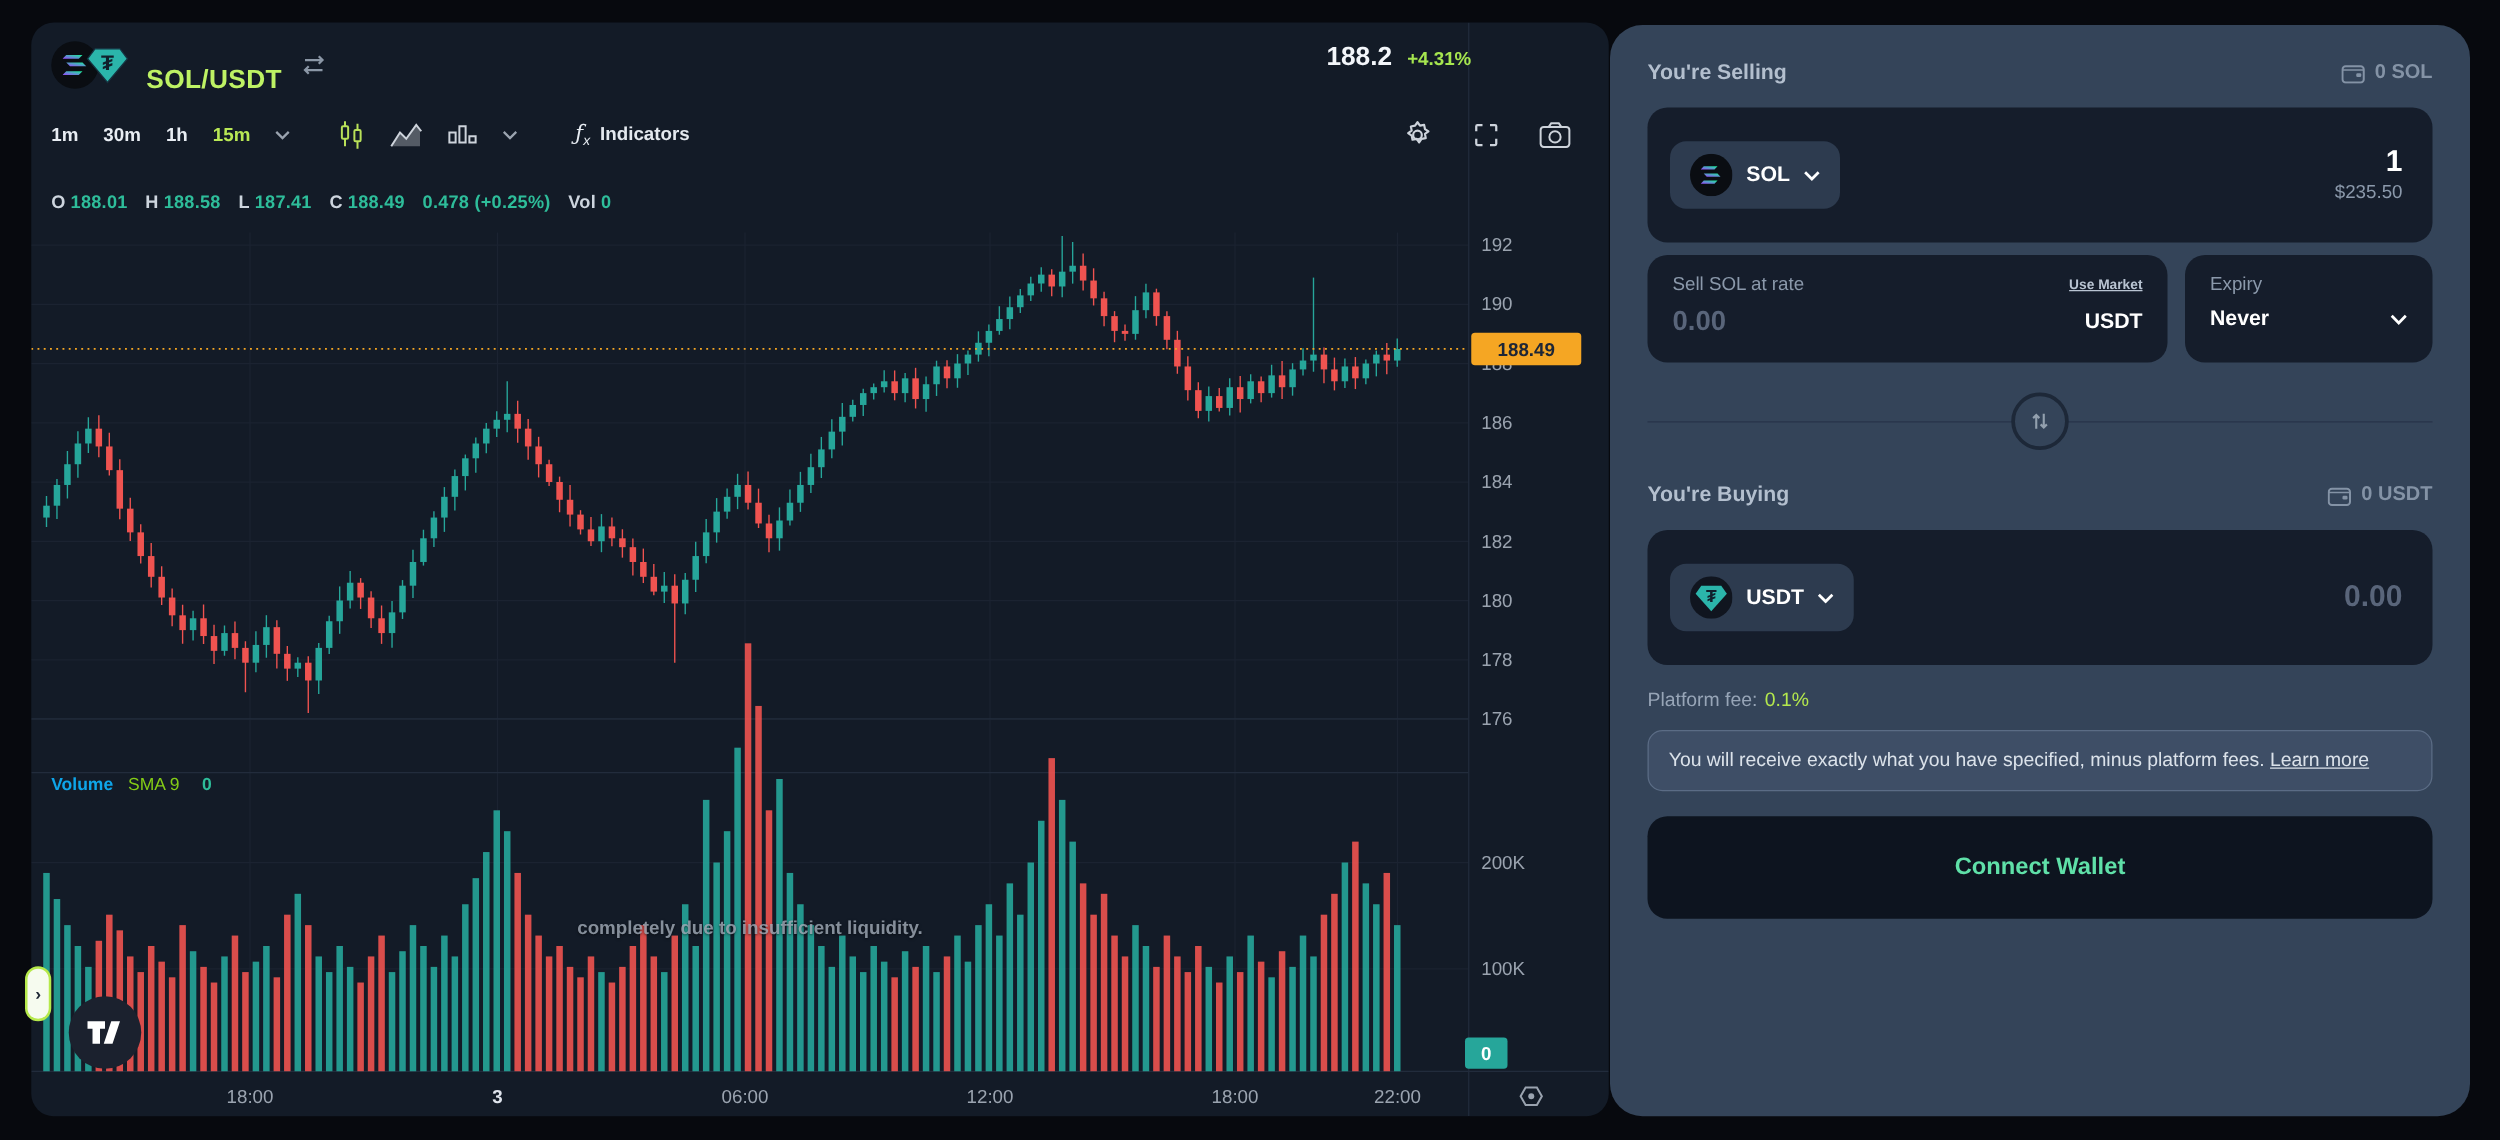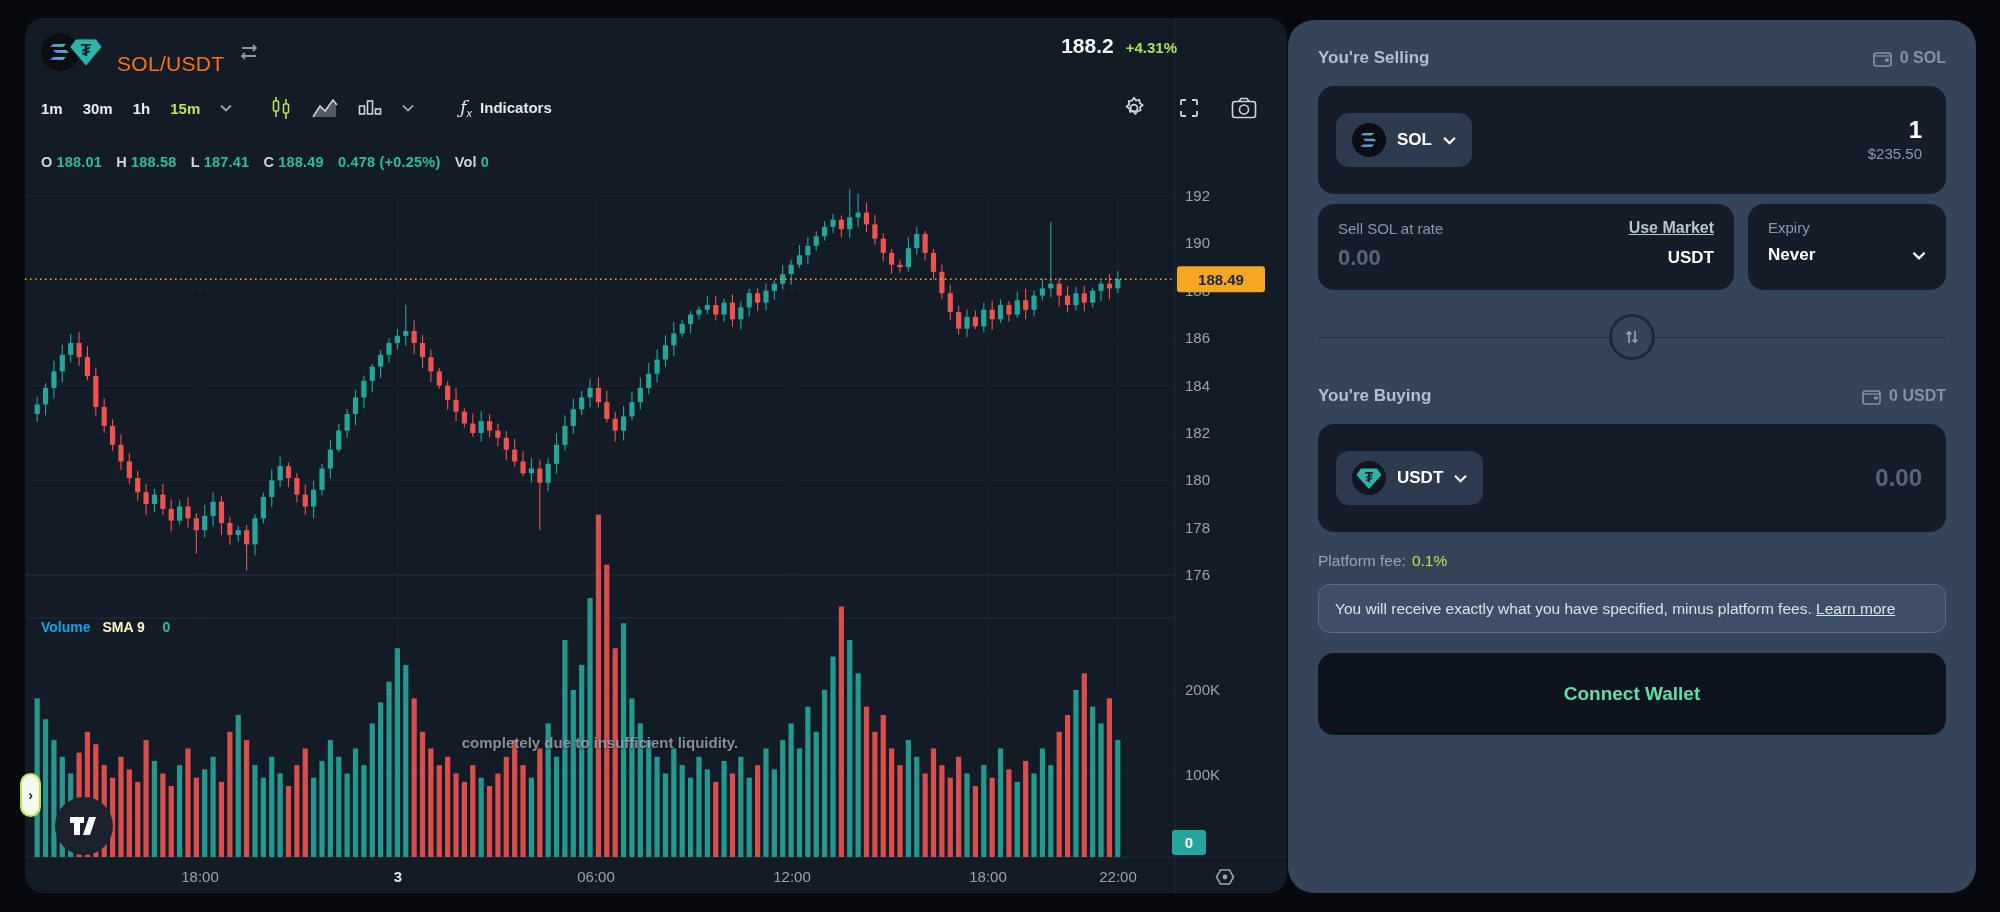--- a/index.html
+++ b/index.html
@@ -8,21 +8,21 @@
 
   
   .chart-card{position:absolute;left:25px;top:18px;width:1262px;height:875px;
     background:#131b27;border-radius:18px;overflow:hidden;}
   #chart-svg{position:absolute;left:0;top:0;}
 
   .pair-row{position:absolute;left:16px;top:10px;display:flex;align-items:center;gap:12px;}
   .token-logos{position:relative;width:64px;height:40px;}
   .sol-logo{position:absolute;left:0;top:1px;width:38px;height:38px;border-radius:50%;background:#0a0d12;display:flex;align-items:center;justify-content:center;}
   .usdt-logo{position:absolute;left:26px;top:1px;width:38px;height:38px;}
-  .pair-title{font-size:21px;font-weight:400;color:#f97316;letter-spacing:.3px;margin-top:24px;}
+  .pair-title{font-size:21px;font-weight:700;color:#bef264;letter-spacing:.3px;margin-top:24px;}
   .swap-pair-icon{color:#8b97a6;margin-left:2px;display:flex;}
 
   .price-big{position:absolute;top:16px;right:110px;display:flex;align-items:baseline;gap:12px;}
   .price-big .p{font-size:21px;font-weight:700;color:#f3f6fa;}
   .price-big .chg{font-size:15px;font-weight:700;color:#a6e64f;}
 
   .tf-row{position:absolute;left:16px;top:72px;display:flex;align-items:center;gap:20px;height:36px;}
   .tf{font-size:15px;font-weight:700;color:#e8edf3;cursor:pointer;}
   .tf.active{color:#b9e855;}
   .chev{display:flex;color:#9aa3af;}
@@ -34,21 +34,21 @@
   .hdr-icons{position:absolute;top:72px;right:30px;display:flex;align-items:center;gap:30px;height:36px;color:#d2d7de;}
 
   .legend-row{position:absolute;left:16px;top:136px;font-size:14.5px;font-weight:600;letter-spacing:.2px;white-space:nowrap;}
   .legend-row .lab{color:#cdd5de;}
   .legend-row .val{color:#2ebd9a;}
   .legend-row span{margin-right:4px;}
   .legend-row .gap{margin-right:10px;}
 
   .vol-legend{position:absolute;left:16px;top:601px;font-size:14px;font-weight:600;}
   .vol-legend .t{color:#0ea5e9;}
-  .vol-legend .s{color:#fef9c3;font-weight:700;margin-left:8px;}
+  .vol-legend .s{color:#84cc16;font-weight:400;margin-left:8px;}
   .vol-legend .v{color:#2ebd9a;margin-left:14px;}
 
   .watermark{position:absolute;left:0;top:712px;width:1150px;text-align:center;
     font-size:15px;font-weight:700;line-height:25px;color:rgba(168,178,191,.78);
     text-shadow:0 1px 2px rgba(0,0,0,.55);pointer-events:none;}
 
   .hex-settings{position:absolute;left:1188px;top:847px;color:#9aa3af;cursor:pointer;}
 
   
   .pane-toggle{position:absolute;left:20px;top:773px;width:21px;height:44px;background:#f6fbef;
@@ -70,21 +70,21 @@
   .token-pill .tk{font-size:17px;font-weight:700;color:#fff;}
   .amt-col{display:flex;flex-direction:column;align-items:flex-end;gap:3px;}
   .amt-main{font-size:24px;font-weight:700;color:#fff;line-height:24px;}
   .amt-sub{font-size:15px;font-weight:500;color:#8b99ab;}
   .amt-ghost{font-size:24px;font-weight:700;color:#59657a;}
 
   .rate-row{display:flex;gap:14px;margin-top:10px;}
   .rate-card{flex:1 1 auto;width:416px;background:#151d2b;border-radius:16px;height:86px;padding:15px 20px 0;}
   .rate-top{display:flex;justify-content:space-between;align-items:center;}
   .muted-lab{font-size:15px;font-weight:500;color:#8b99ab;}
-  .use-market{font-size:16px;font-weight:600;color:#b9c4d2;text-decoration:underline;cursor:pointer;}
+  .use-market{font-size:11px;font-weight:600;color:#b9c4d2;text-decoration:underline;cursor:pointer;}
   .rate-bot{display:flex;justify-content:space-between;align-items:center;margin-top:8px;}
   .rate-val{font-size:22px;font-weight:600;color:#59657a;}
   .rate-unit{font-size:17px;font-weight:700;color:#fff;}
   .expiry-card{width:198px;flex:0 0 198px;background:#151d2b;border-radius:16px;height:86px;padding:15px 20px 0;cursor:pointer;}
   .expiry-bot{display:flex;justify-content:space-between;align-items:center;margin-top:8px;color:#fff;}
   .expiry-val{font-size:17px;font-weight:700;color:#fff;}
 
   .swap-divider{position:relative;height:94px;display:flex;align-items:center;}
   .swap-divider .line{width:100%;height:1px;background:#27334a;}
   .swap-btn{position:absolute;left:50%;top:50%;transform:translate(-50%,-50%);width:46px;height:46px;

